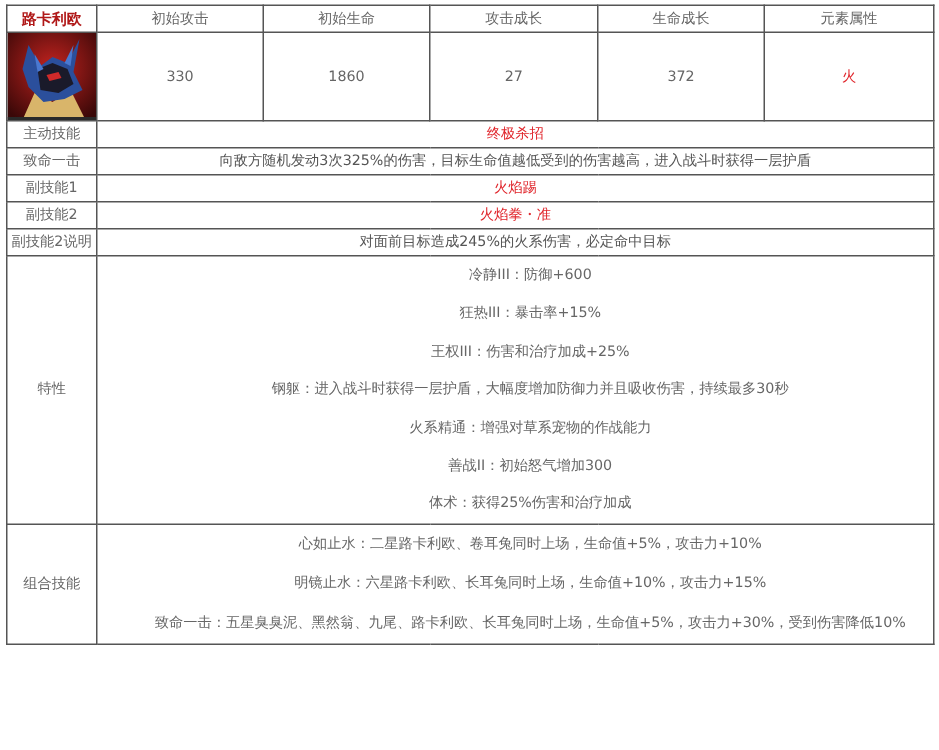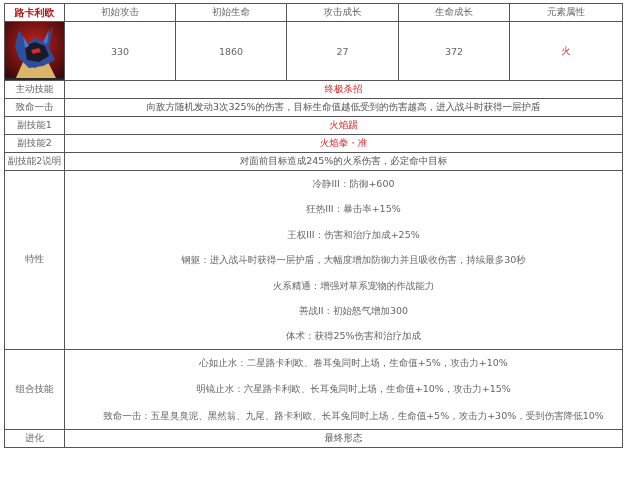--- a/index.html
+++ b/index.html
@@ -99,18 +99,14 @@
     </td>
   </tr>
   <tr class="thick-top">
     <td class="lbl">组合技能</td>
     <td colspan="5" class="combo-cell">
       <div>心如止水：二星路卡利欧、卷耳兔同时上场，生命值+5%，攻击力+10%</div>
       <div>明镜止水：六星路卡利欧、长耳兔同时上场，生命值+10%，攻击力+15%</div>
       <div>致命一击：五星臭臭泥、黑然翁、九尾、路卡利欧、长耳兔同时上场，生命值+5%，攻击力+30%，受到伤害降低10%</div>
     </td>
   </tr>
-  <tr class="thick-top">
-    <td class="lbl">进化</td>
-    <td colspan="5" class="row">最终形态</td>
-  </tr>
 </tbody>
   </table>
 
 </body></html>

